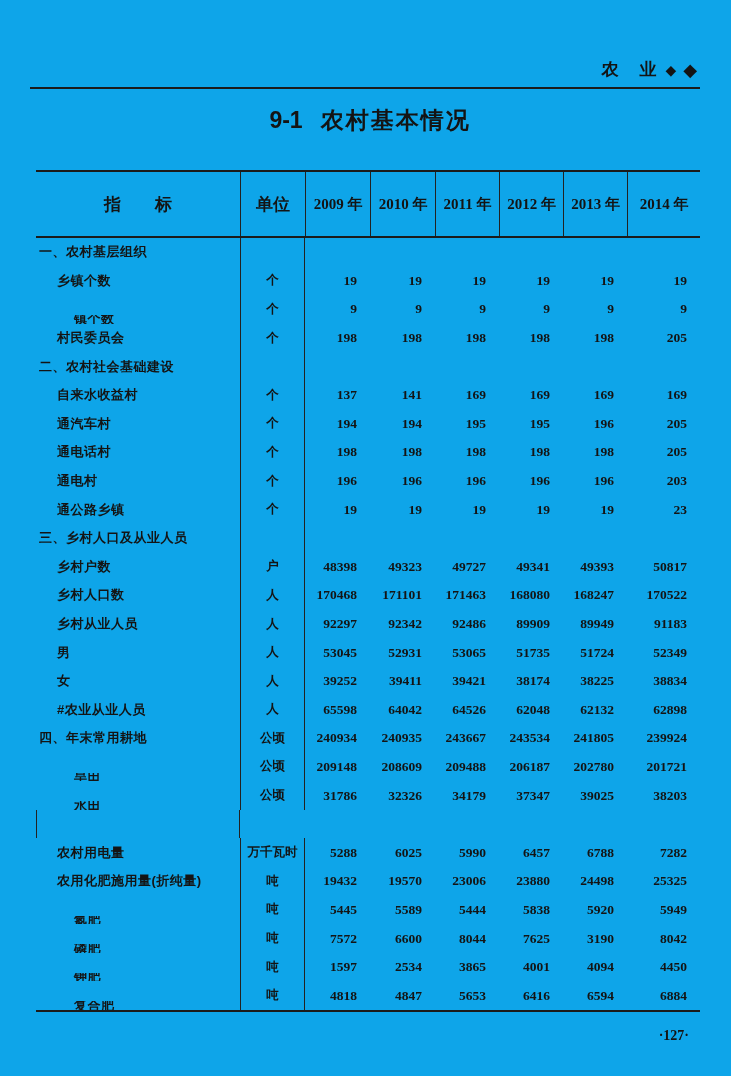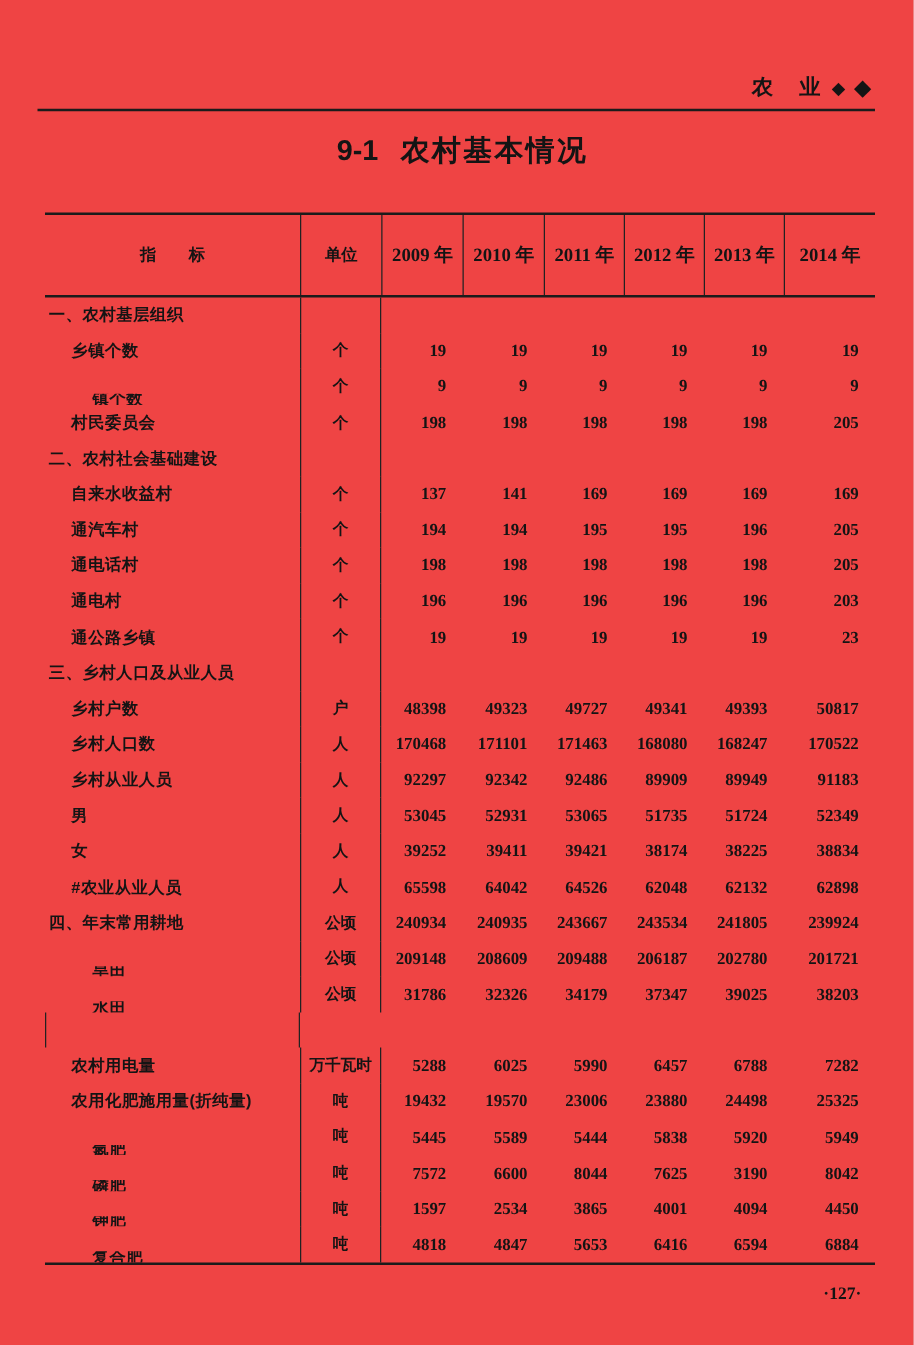--- a/index.html
+++ b/index.html
@@ -1,21 +1,21 @@
 <!DOCTYPE html>
 <html><head>
 <meta charset="utf-8">
 <style>
   * { margin: 0; padding: 0; box-sizing: border-box; }
   html, body { background: #e8e8e8; }
   .page {
     position: relative;
     width: 731px;
     height: 1076px;
-    background: #ef4444;
+    background: #0ea5e9;
     color: #141414;
     font-family: "Liberation Sans", sans-serif;
     overflow: hidden;
   }
   
   .page-header {
     position: absolute;
     top: 58px;
     right: 34px;
     display: flex;
@@ -65,21 +65,21 @@
   .thead {
     height: 68px;
     border-top: 2px solid #1b1b1b;
     border-bottom: 2px solid #1b1b1b;
   }
   .hcell {
     display: flex;
     align-items: center;
     justify-content: center;
     font-weight: 700;
-    font-size: 13px;
+    font-size: 17px;
     white-space: pre;
   }
   .hcell + .hcell { border-left: 1px solid #222; }
   .hcell.year { font-family: "Liberation Serif", serif; font-size: 15px; }
   .tbody { border-bottom: 2px solid #1b1b1b; text-align: center; }
   .trow { height: 28.6px; }
   .cell {
     display: flex;
     align-items: center;
     font-weight: 700;

